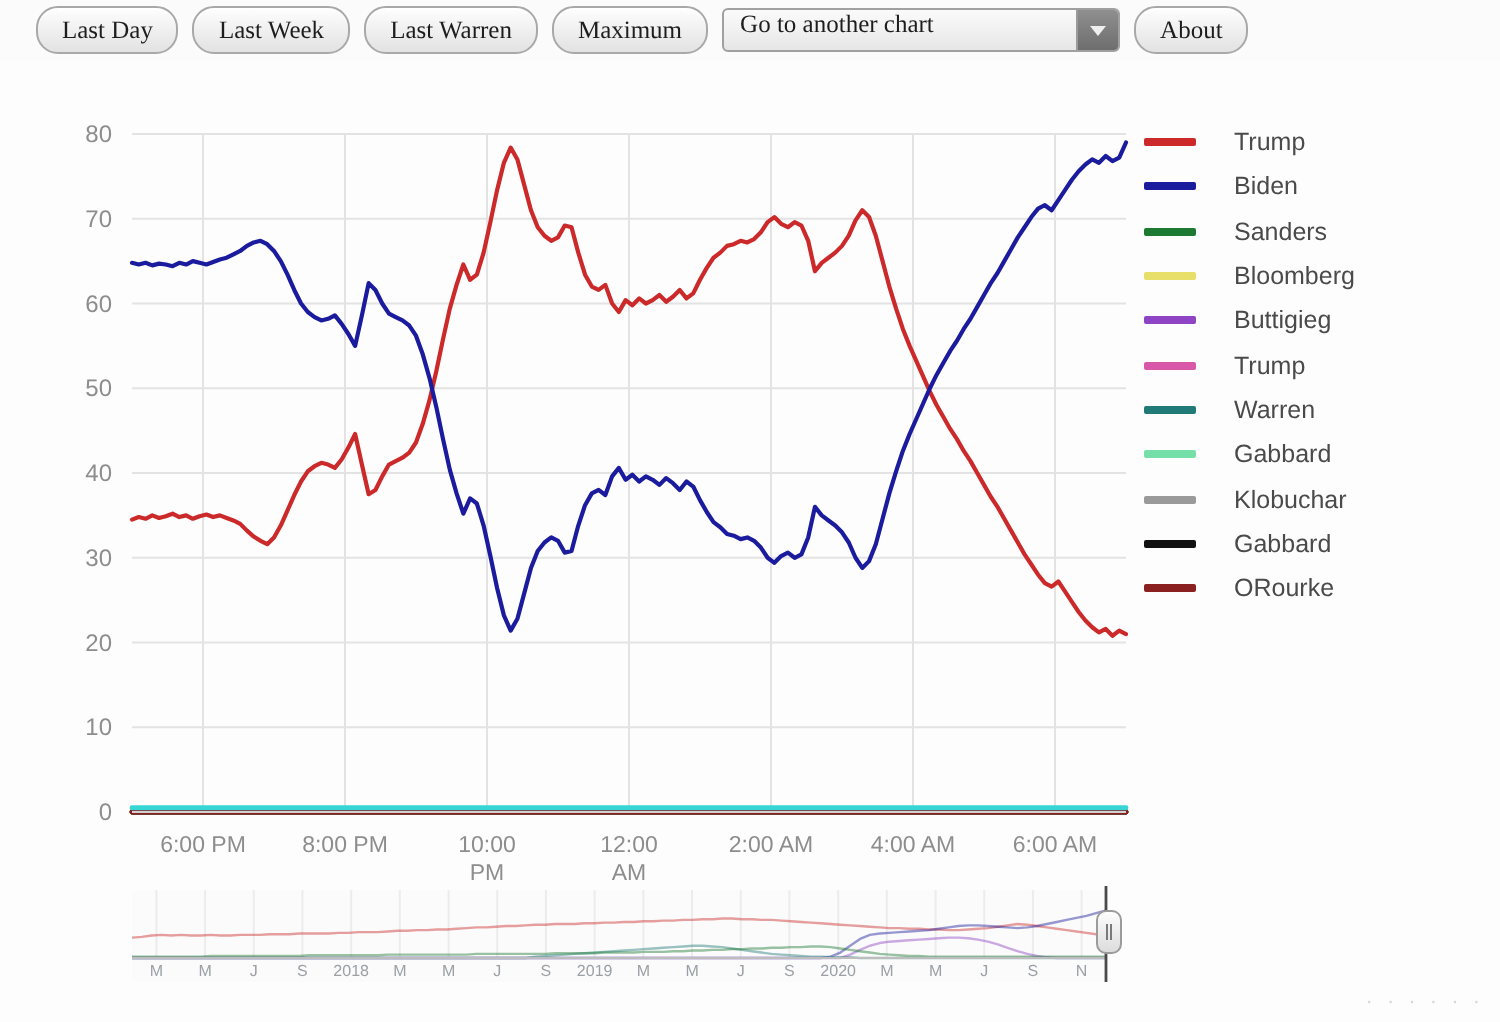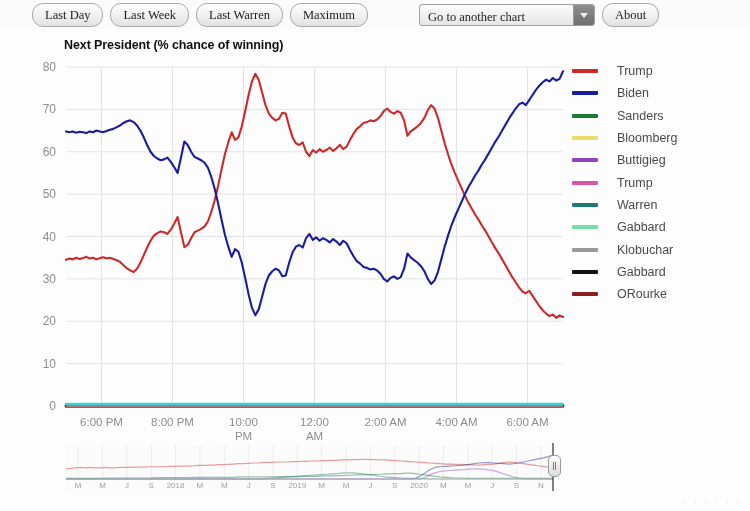--- a/index.html
+++ b/index.html
@@ -7,34 +7,34 @@
     width:750px;height:511px;overflow:hidden;position:relative;
     background:#ffffff;
     font-family:"Liberation Sans", sans-serif;
     -webkit-font-smoothing:antialiased;
   }
   #app{position:absolute;inset:0;background:#fdfdfd;}
 
   
   .toolbar{
     position:absolute;left:0;top:0;width:750px;height:30px;
-    display:flex;align-items:center;gap:7px;padding-left:32px;
+    display:flex;align-items:center;gap:7px;padding-left:18px;
     box-sizing:border-box;background:#fbfbfb;
   }
   .btn{
     height:22px;padding:0 12px;border:1px solid #a8a8a8;border-radius:11px;
     background:linear-gradient(#fefefe,#e2e2e2);
     font-family:"Liberation Serif", serif;font-size:12.5px;color:#1d1d1d;
     display:flex;align-items:center;justify-content:center;white-space:nowrap;
     box-shadow:0 1px 0 rgba(255,255,255,.8) inset;cursor:pointer;
   }
   .select{
-    position:relative;height:22px;width:176px;border:1px solid #a0a0a0;border-radius:3px;
-    background:linear-gradient(#fbfbfb,#e6e6e6);display:flex;align-items:flex-end;
-    padding-left:8px;box-sizing:border-box;cursor:pointer;margin-left:44px;
+    position:relative;height:22px;width:199px;border:1px solid #a0a0a0;border-radius:3px;
+    background:linear-gradient(#fbfbfb,#e6e6e6);display:flex;align-items:flex-start;
+    padding-left:8px;box-sizing:border-box;cursor:pointer;
   }
   .select .val{
     font-family:"Liberation Serif", serif;font-size:12.5px;color:#1d1d1d;
   }
   .select .arrow{
     position:absolute;right:0;top:0;width:20px;height:100%;
     background:linear-gradient(#8f8f8f,#6e6e6e);
     border-left:1px solid #9a9a9a;border-radius:0 2px 2px 0;
     display:flex;align-items:center;justify-content:center;
   }
@@ -90,21 +90,20 @@
       <span class="val">Go to another chart</span>
       <span class="arrow">
           <i></i>
         </span>
     </div>
 
     <div class="btn">About</div>
   </div>
 
   <div class="chart-wrap">
-    <div class="chart-title">Next President (% chance of winning)</div>
     <svg id="plot" width="750" height="420">
         <line x1="66" y1="376" x2="563" y2="376" stroke="#e3e3e3" stroke-width="1"></line>
         <text x="56" y="380" class="ytick">0</text>
         <line x1="66" y1="333.625" x2="563" y2="333.625" stroke="#e3e3e3" stroke-width="1"></line>
         <text x="56" y="337.625" class="ytick">10</text>
         <line x1="66" y1="291.25" x2="563" y2="291.25" stroke="#e3e3e3" stroke-width="1"></line>
         <text x="56" y="295.25" class="ytick">20</text>
         <line x1="66" y1="248.875" x2="563" y2="248.875" stroke="#e3e3e3" stroke-width="1"></line>
         <text x="56" y="252.875" class="ytick">30</text>
         <line x1="66" y1="206.5" x2="563" y2="206.5" stroke="#e3e3e3" stroke-width="1"></line>

